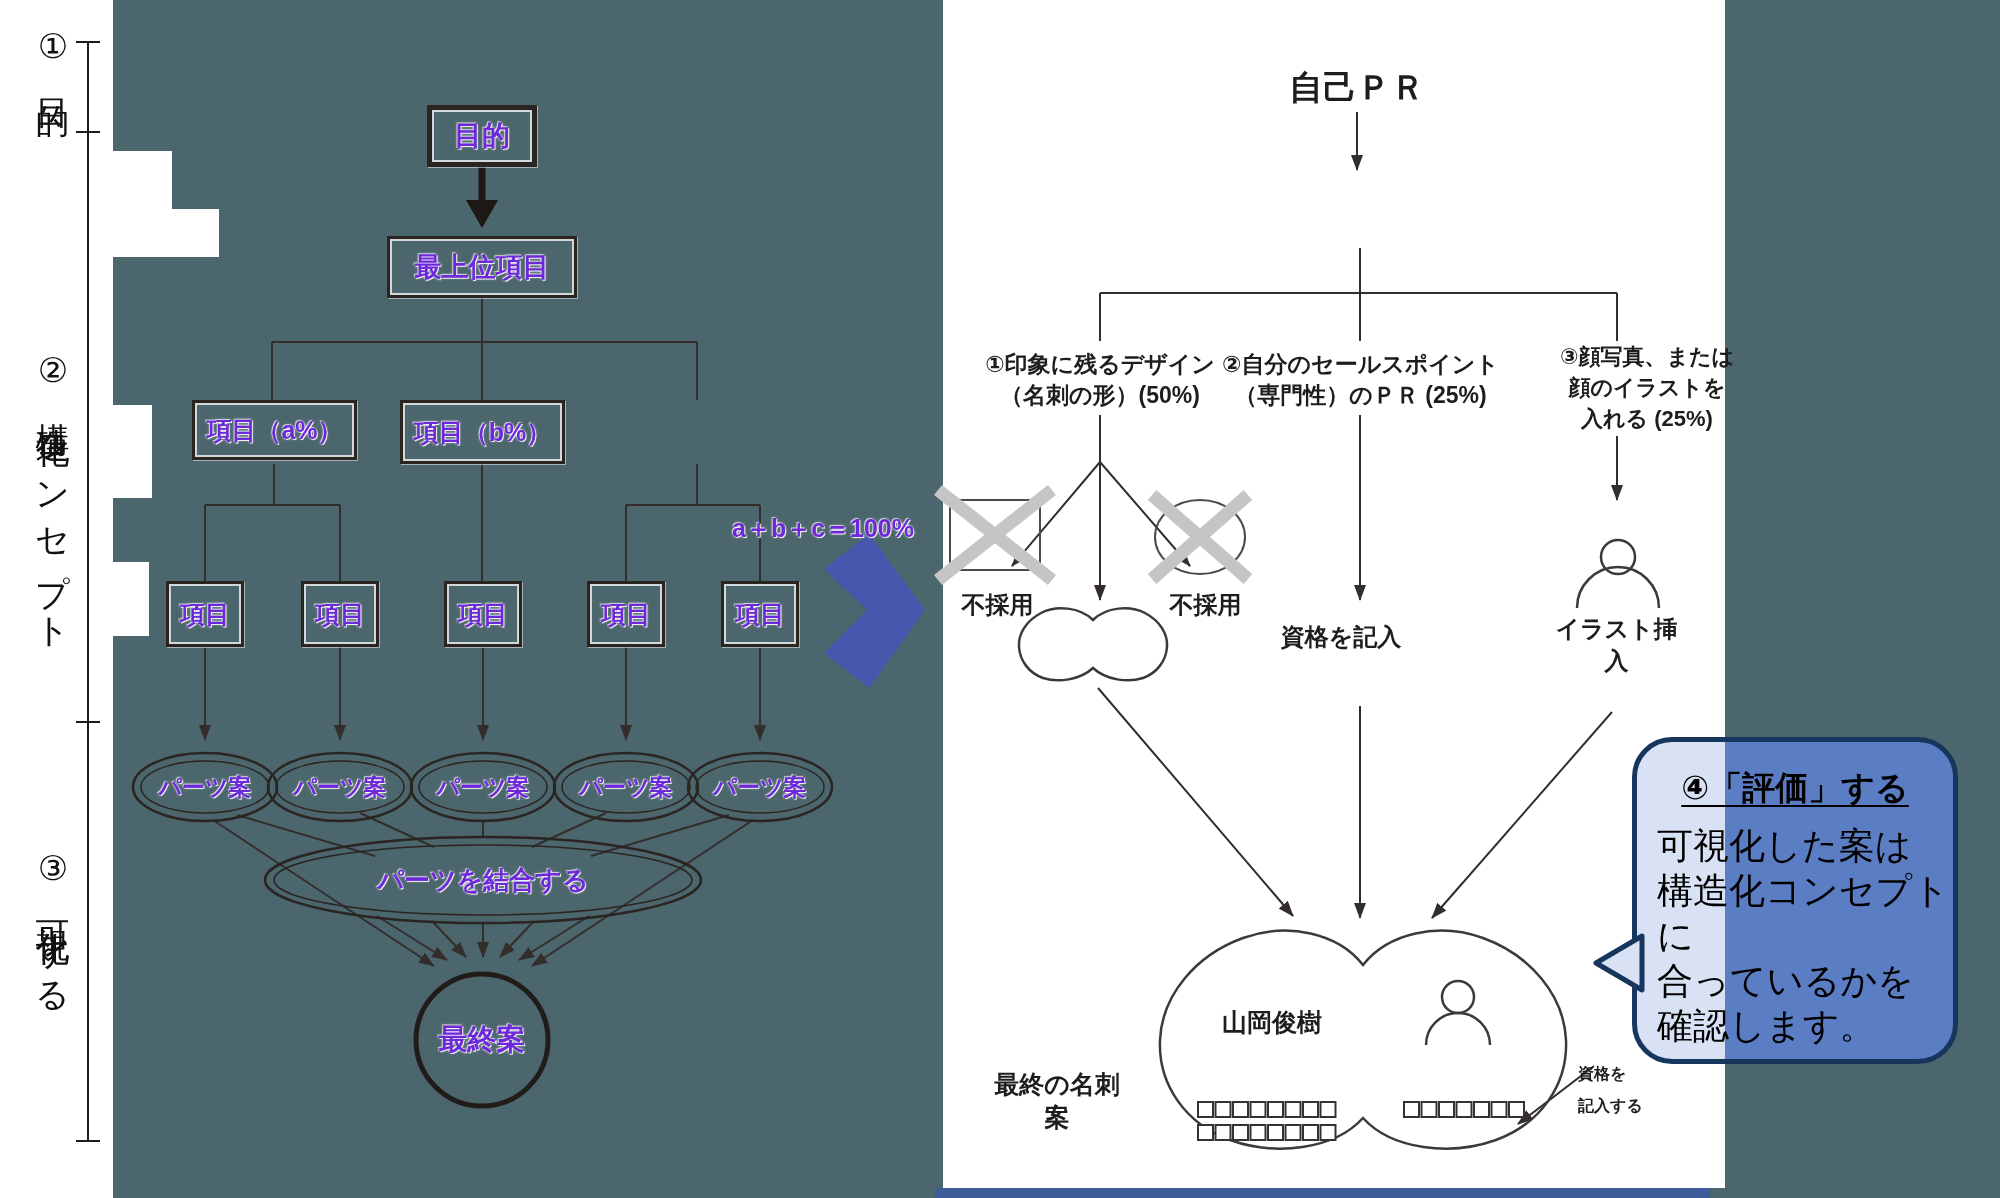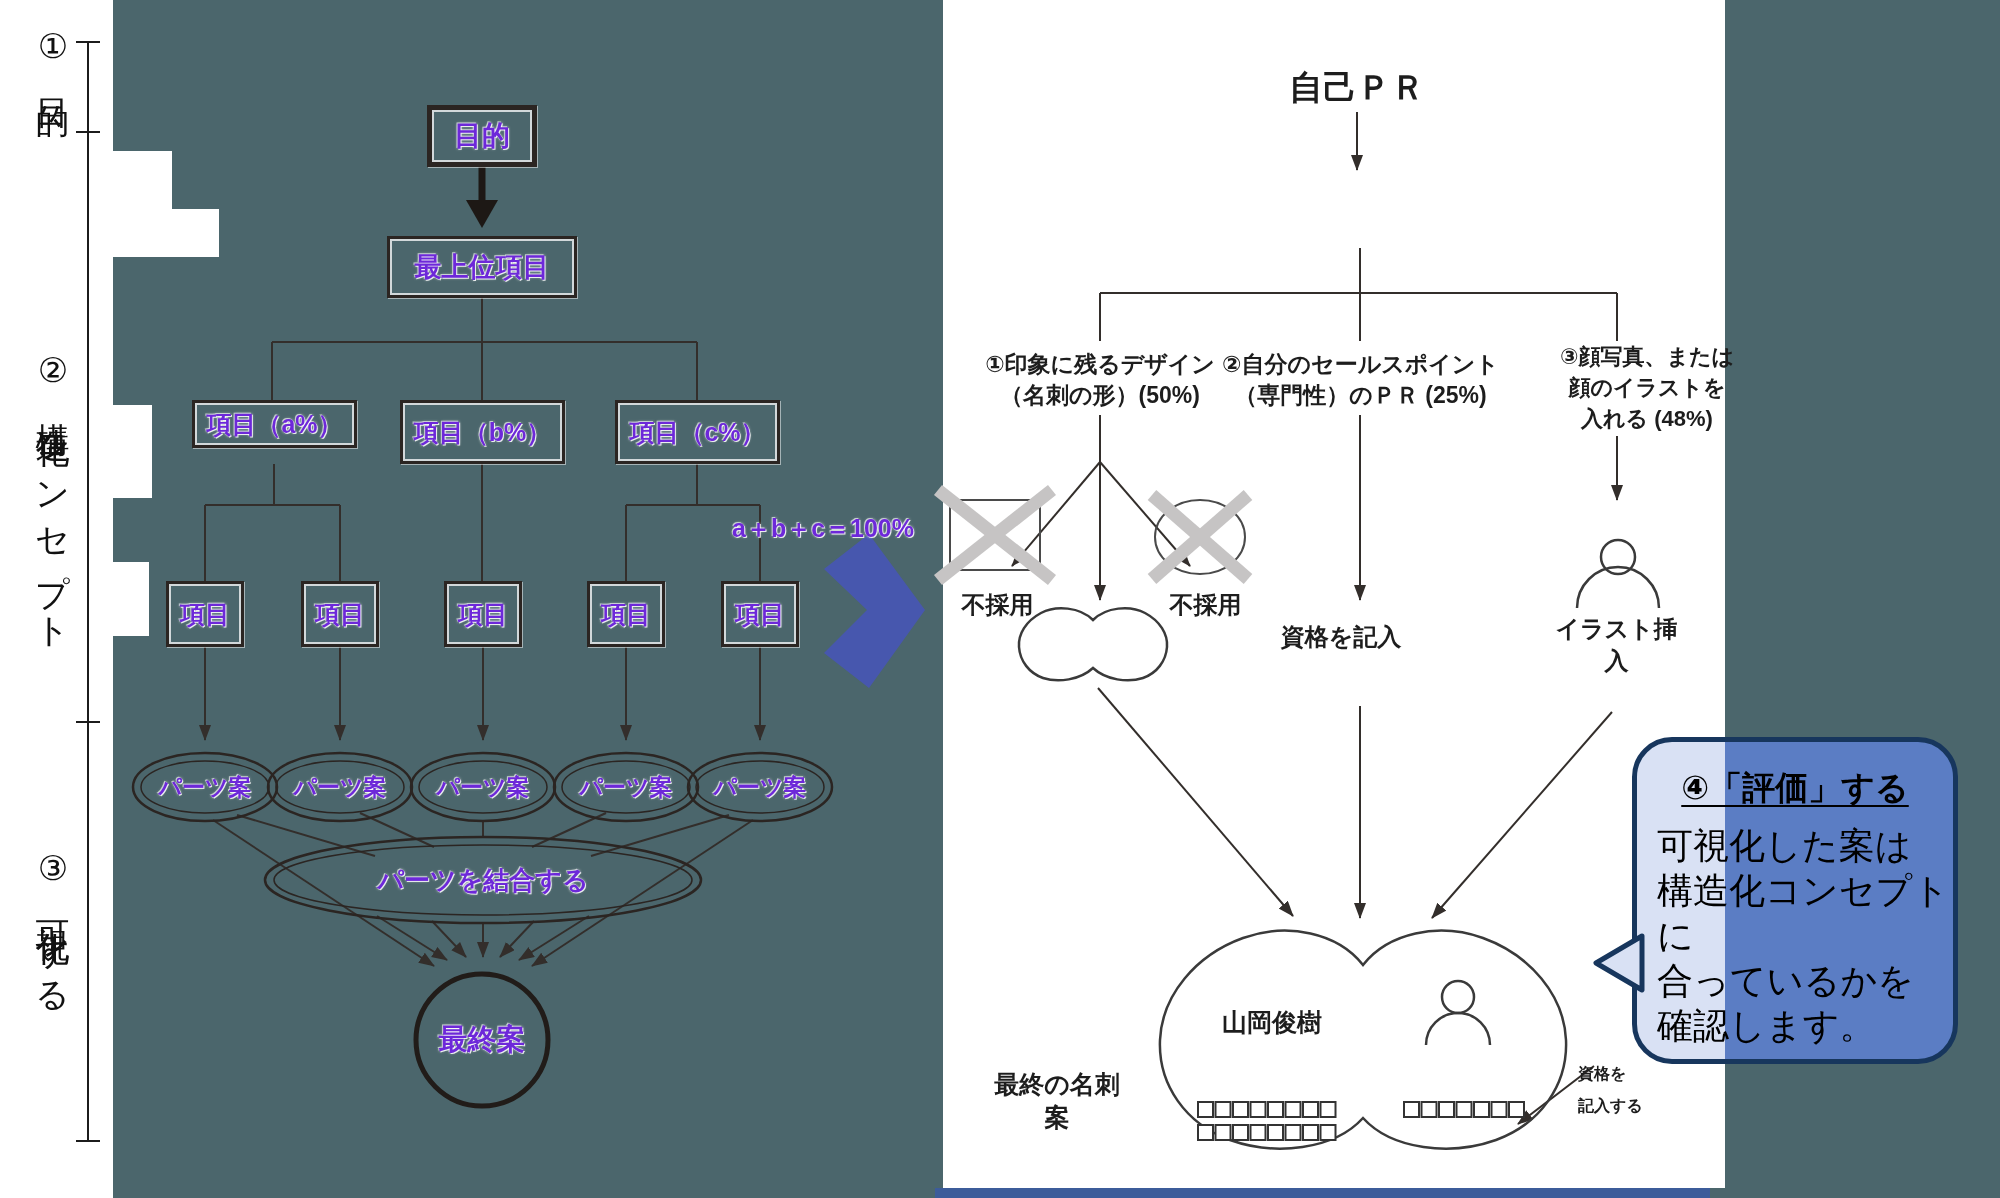--- a/index.html
+++ b/index.html
@@ -192,28 +192,25 @@
         <rect x="1509" y="1102" width="15" height="15"></rect>
     </g>
   </svg>
 
   <div class="box rootbox" style="left:427px;top:105px;width:110px;height:62px;">
     <span class="scan" style="font-size:28px;font-weight:700;">目的</span>
   </div>
   <div class="box" style="left:387px;top:236px;width:190px;height:62px;">
     <span class="scan" style="font-size:27px;font-weight:700;">最上位項目</span>
   </div>
-  <div class="box" style="left:192px;top:400px;width:165px;height:48px;">
+  <div class="box" style="left:192px;top:400px;width:165px;height:60px;">
     <span class="scan" style="font-size:25px;font-weight:700;">項目（a%）</span>
   </div>
   <div class="box" style="left:400px;top:400px;width:165px;height:64px;">
     <span class="scan" style="font-size:25px;font-weight:700;">項目（b%）</span>
-  </div>
-  <div class="box" style="left:615px;top:400px;width:165px;height:64px;">
-    <span class="scan" style="font-size:25px;font-weight:700;">項目（c%）</span>
   </div>
   <div class="t scan" style="left:718px;top:470px;width:210px;height:30px;font-size:25px;font-weight:700;margin-top:43px;">a＋b＋c＝100%</div>
 
   <div class="box" style="left:166px;top:581px;width:78px;height:66px;">
     <span class="scan" style="font-size:25px;font-weight:700;">項目</span>
   </div>
   <div class="box" style="left:301px;top:581px;width:78px;height:66px;">
     <span class="scan" style="font-size:25px;font-weight:700;">項目</span>
   </div>
   <div class="box" style="left:444px;top:581px;width:78px;height:66px;">
@@ -236,21 +233,21 @@
   <div class="t scan" style="left:414px;top:1008px;width:136px;height:64px;font-size:29px;font-weight:700;">最終案</div>
 
   <div class="t rtext" style="left:1237px;top:66px;width:240px;height:44px;font-size:34px;font-weight:700;">自己ＰＲ</div>
 
   <div class="t rtext" style="left:960px;top:348px;width:280px;height:64px;font-size:23px;line-height:31px;">①印象に残るデザイン
 （名刺の形）(50%)</div>
   <div class="t rtext" style="left:1218px;top:348px;width:285px;height:64px;font-size:23px;line-height:31px;">②自分のセールスポイント
 （専門性）のＰＲ (25%)</div>
   <div class="t rtext" style="left:1552px;top:340px;width:190px;height:94px;font-size:22px;line-height:31px;">③顔写真、または
 顔のイラストを
-入れる (48%)</div>
+入れる (25%)</div>
 
   <div class="t rtext" style="left:950px;top:590px;width:95px;height:30px;font-size:24px;font-weight:700;">不採用</div>
   <div class="t rtext" style="left:1158px;top:590px;width:95px;height:30px;font-size:24px;font-weight:700;">不採用</div>
   <div class="t rtext" style="left:1271px;top:622px;width:140px;height:30px;font-size:24px;">資格を記入</div>
   <div class="t rtext" style="left:1544px;top:630px;width:145px;height:30px;font-size:24px;">イラスト挿入</div>
 
   <div class="t rtext" style="left:982px;top:1085px;width:150px;height:32px;font-size:25px;">最終の名刺案</div>
   <div class="t rtext" style="left:1212px;top:1006px;width:120px;height:32px;font-size:25px;">山岡俊樹</div>
   <div class="t rtext" style="left:1578px;top:1058px;width:100px;height:66px;font-size:16px;line-height:32px;justify-content:flex-start;text-align:left;align-items:flex-start;">資格を
 記入する</div>

